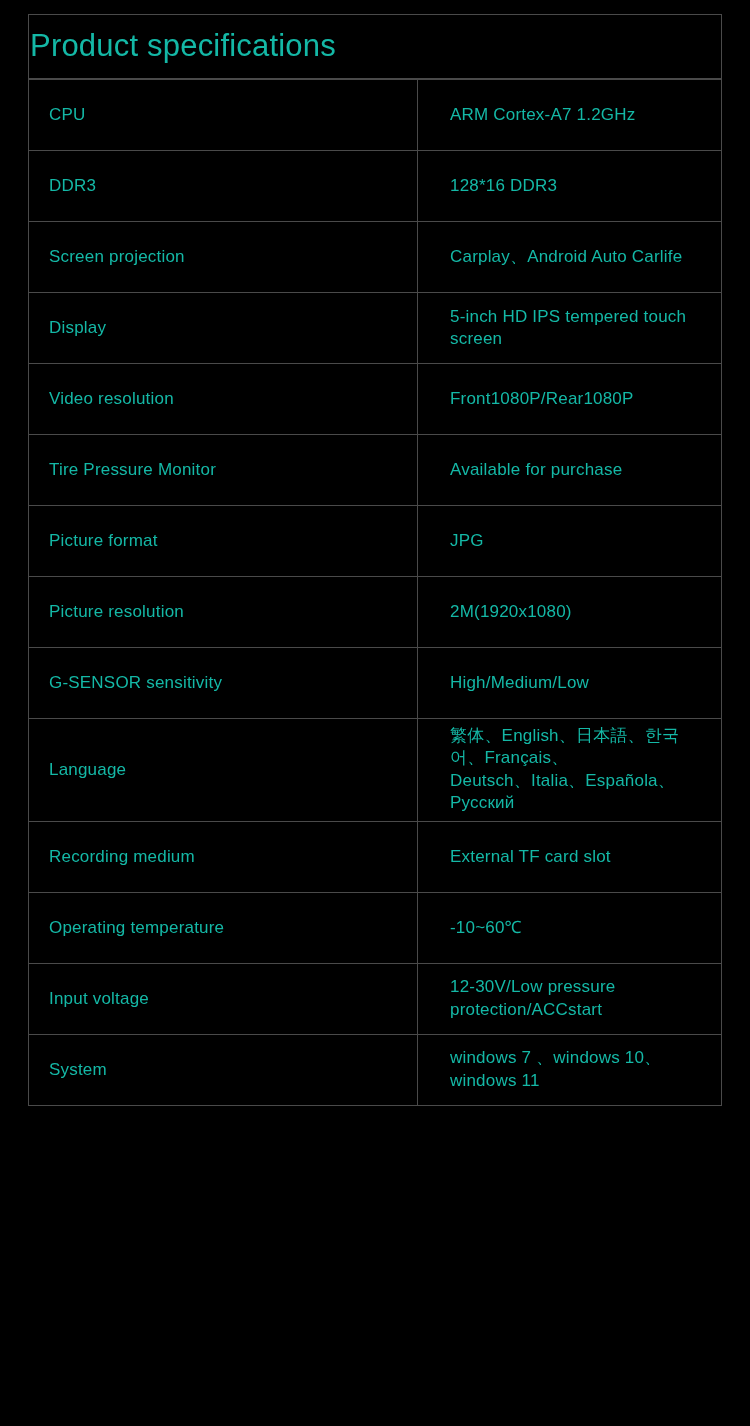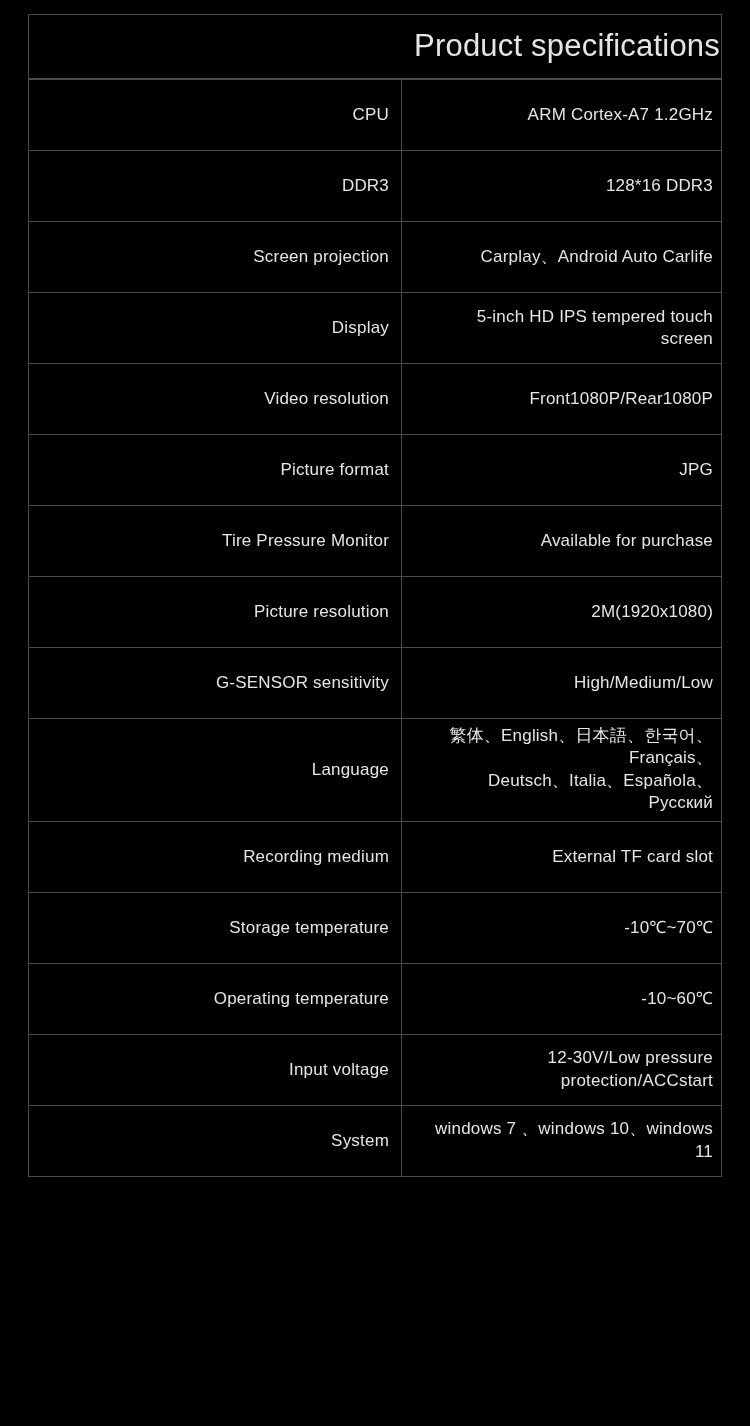--- a/index.html
+++ b/index.html
@@ -23,39 +23,39 @@
     padding: 14px 28px 16px 28px;
   }
   .spec-table {
     width: 694px;
     border-collapse: collapse;
     table-layout: fixed;
     border: 1px solid #4a4a4a;
   }
   .spec-table td {
     border: 1px solid #4a4a4a;
-    text-align: right;
+    text-align: left;
     vertical-align: middle;
-    color: #e5e5e5;
+    color: #14b8a6;
     font-weight: 300;
     letter-spacing: 0.2px;
   }
   .title-cell {
     border: 1px solid #4a4a4a;
     height: 60px;
     font-size: 31px;
     font-weight: 400;
     letter-spacing: 0.5px;
     color: #ffffff;
     padding-bottom: 2px;
   }
   .col-label {
     width: 348px;
     font-size: 17px;
-    padding: 6px 12px;
+    padding: 6px 20px;
   }
   .col-value {
     font-size: 17px;
     padding: 6px 8px;
     line-height: 1.32;
   }
   .spec-row td { height: 58px; }
   .v-multi { display: block; }
   .v-multi span { display: block; margin-left: 24px; }
 </style>
@@ -106,32 +106,32 @@
         </tr>
         <tr class="spec-row">
           <td class="col-label">Video resolution</td>
           <td class="col-value">
             <span class="v-multi">
               <span>Front1080P/Rear1080P</span>
             </span>
           </td>
         </tr>
         <tr class="spec-row">
+          <td class="col-label">Tire Pressure Monitor</td>
+          <td class="col-value">
+            <span class="v-multi">
+              <span>Available for purchase</span>
+            </span>
+          </td>
+        </tr>
+        <tr class="spec-row">
           <td class="col-label">Picture format</td>
           <td class="col-value">
             <span class="v-multi">
               <span>JPG</span>
-            </span>
-          </td>
-        </tr>
-        <tr class="spec-row">
-          <td class="col-label">Tire Pressure Monitor</td>
-          <td class="col-value">
-            <span class="v-multi">
-              <span>Available for purchase</span>
             </span>
           </td>
         </tr>
         <tr class="spec-row">
           <td class="col-label">Picture resolution</td>
           <td class="col-value">
             <span class="v-multi">
               <span>2M(1920x1080)</span>
             </span>
           </td>
@@ -155,28 +155,20 @@
         </tr>
         <tr class="spec-row">
           <td class="col-label">Recording medium</td>
           <td class="col-value">
             <span class="v-multi">
               <span>External TF card slot</span>
             </span>
           </td>
         </tr>
         <tr class="spec-row">
-          <td class="col-label">Storage temperature</td>
-          <td class="col-value">
-            <span class="v-multi">
-              <span>-10℃~70℃</span>
-            </span>
-          </td>
-        </tr>
-        <tr class="spec-row">
           <td class="col-label">Operating temperature</td>
           <td class="col-value">
             <span class="v-multi">
               <span>-10~60℃</span>
             </span>
           </td>
         </tr>
         <tr class="spec-row">
           <td class="col-label">Input voltage</td>
           <td class="col-value">

